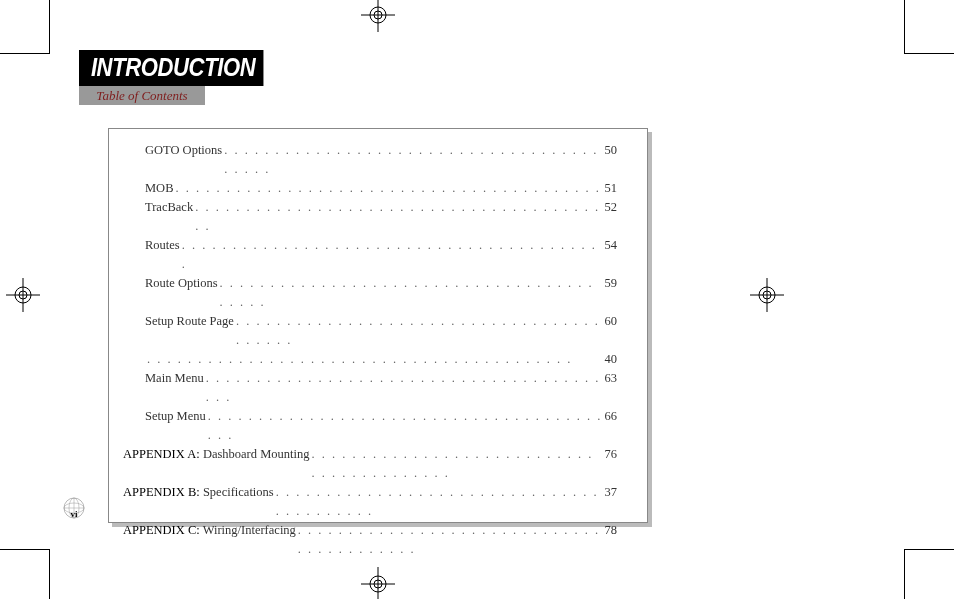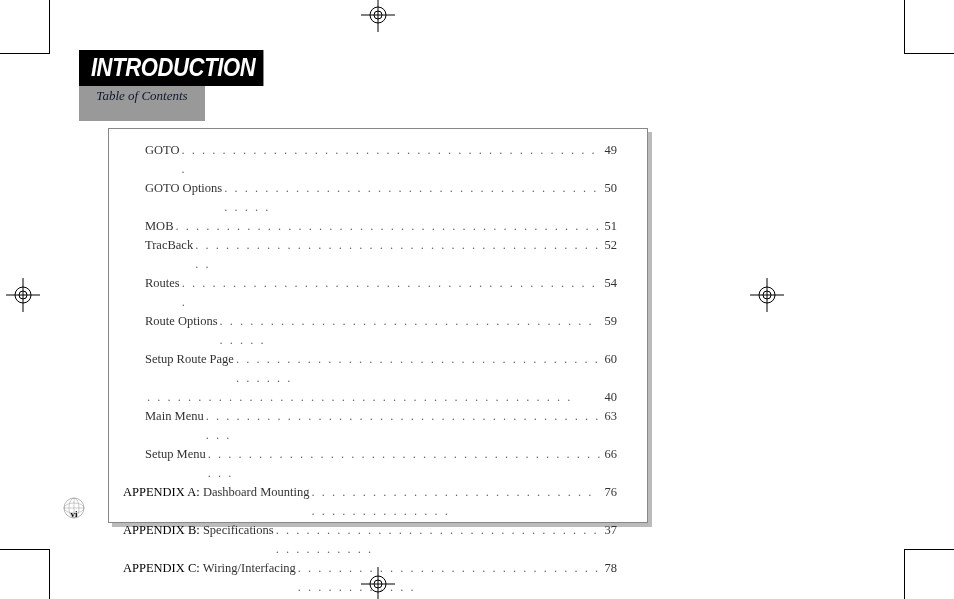--- a/index.html
+++ b/index.html
@@ -9,21 +9,21 @@
   .crop.tr-h{top:53px;right:0;width:50px;height:1px}.crop.tr-v{top:0;right:49px;width:1px;height:54px}
   .crop.br-h{top:549px;right:0;width:50px;height:1px}.crop.br-v{top:549px;right:49px;width:1px;height:50px}
   .reg{position:absolute;width:34px;height:34px}
   .reg svg{display:block}
   .reg.top{top:-2px;left:361px}
   .reg.bottom{bottom:-2px;left:361px}
   .reg.left{top:278px;left:6px}
   .reg.right{top:278px;right:170px}
   .title-block{position:absolute;left:79px;top:50px}
   .title-bar{background:#000;color:#fff;font-family:Arial,Helvetica,sans-serif;font-weight:900;font-style:italic;font-stretch:condensed;font-size:26px;letter-spacing:-.5px;padding:2px 10px 3px 14px;display:inline-block;transform:scaleX(.85);transform-origin:left}
-  .sub-bar{background:#999;color:#0f172a;font-family:Georgia,serif;font-style:italic;font-size:13px;text-align:center;width:126px;padding:2px 0 17px;margin-top:0}
+  .sub-bar{background:#999;color:#7f1d1d;font-family:Georgia,serif;font-style:italic;font-size:13px;text-align:center;width:126px;padding:2px 0 1px;margin-top:0}
   .toc-box{position:absolute;left:108px;top:128px;width:540px;height:395px;background:#fff;border:1px solid #888;box-shadow:4px 4px 0 #bbb;padding:12px 0 0 0;box-sizing:border-box}
   .toc-inner{padding:0 30px 0 14px}
   .toc-line{display:flex;font-size:12.5px;line-height:1.52;color:#333;font-family:Georgia,serif}
   .toc-line.indent{padding-left:22px}
   .toc-label{white-space:nowrap}
   .toc-label .bold{font-weight:400;color:#000}
   .toc-dots{flex:1;overflow:hidden;letter-spacing:2px;color:#666;padding:0 2px}
   .toc-dots::before{content:". . . . . . . . . . . . . . . . . . . . . . . . . . . . . . . . . . . . . . . . . ."}
   .toc-page{white-space:nowrap;color:#333}
   .pagenum{position:absolute;left:63px;top:497px;width:22px;height:22px;display:flex;align-items:flex-end;justify-content:center}
@@ -75,25 +75,20 @@
     </svg>
 </div>
 
 <div class="title-block">
   <div class="title-bar">INTRODUCTION</div>
   <div class="sub-bar">Table of Contents</div>
 </div>
 
 <div class="toc-box">
   <div class="toc-inner" id="toc-lines">
-      <div class="toc-line indent">
-        <span class="toc-label"><span>GOTO</span></span>
-        <span class="toc-dots"></span>
-        <span class="toc-page">49</span>
-      </div>
       <div class="toc-line indent">
         <span class="toc-label"><span>GOTO Options</span></span>
         <span class="toc-dots"></span>
         <span class="toc-page">50</span>
       </div>
       <div class="toc-line indent">
         <span class="toc-label"><span>MOB</span></span>
         <span class="toc-dots"></span>
         <span class="toc-page">51</span>
       </div>

